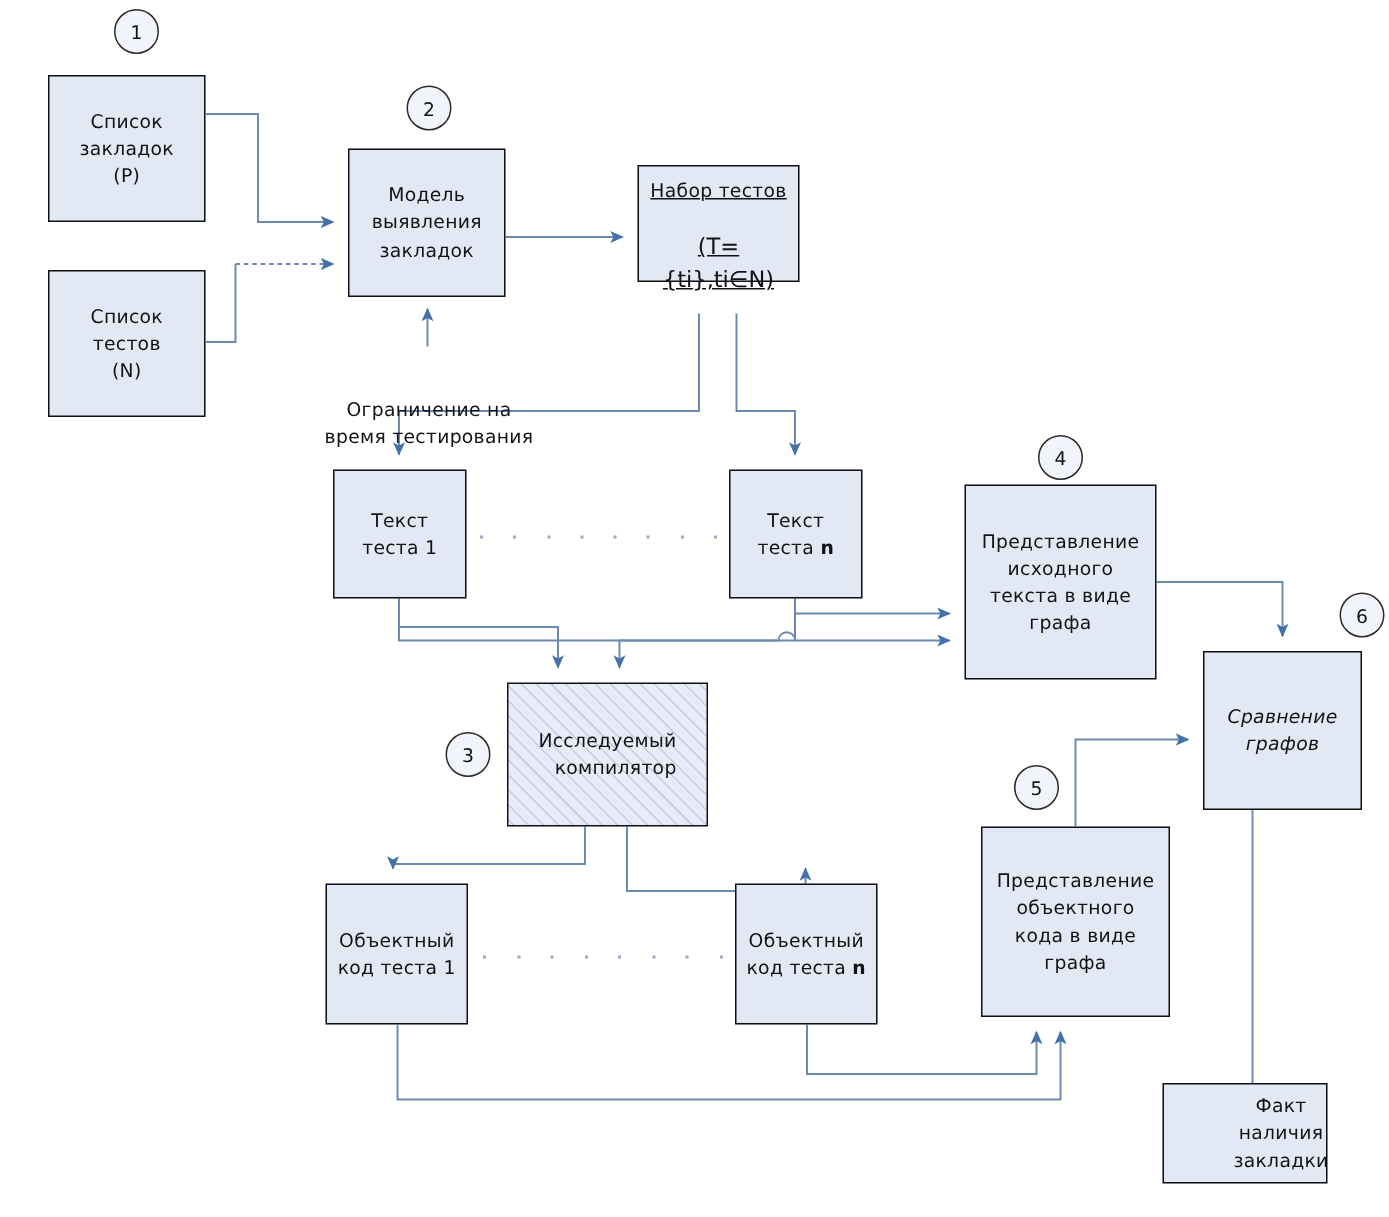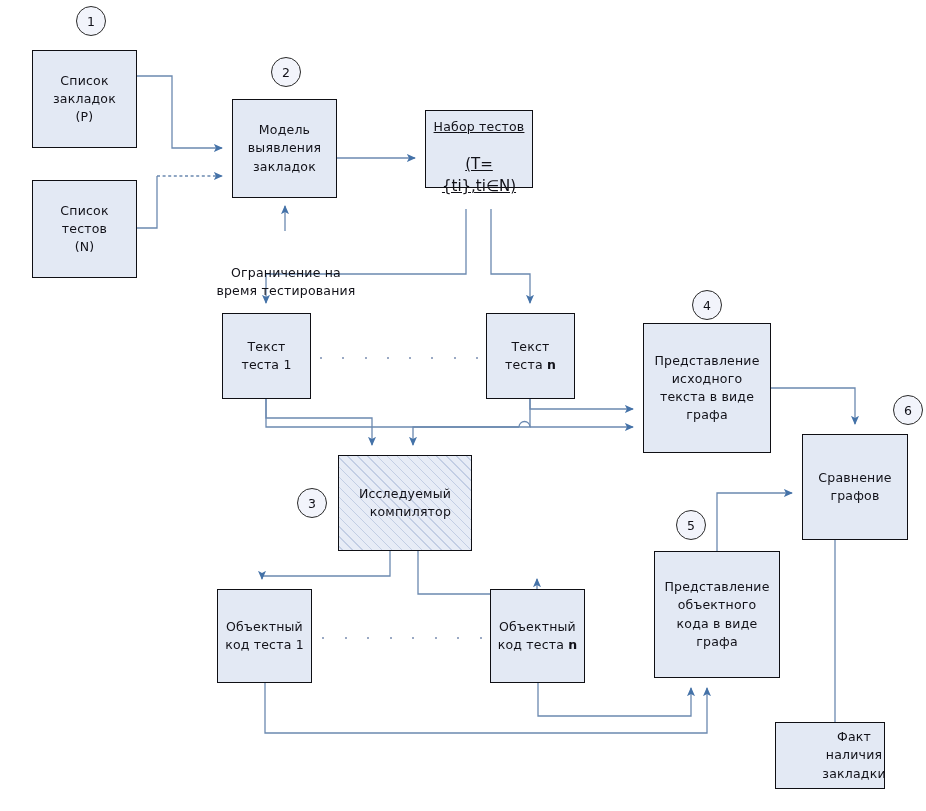--- a/index.html
+++ b/index.html
@@ -201,21 +201,21 @@
 код теста </span><span class="bold">n</span></span>
   </div>
 
   <div class="node" style="left:654px; top:551px; width:126px; height:127px;">
     <span class="txt">Представление
 объектного
 кода в виде
 графа</span>
   </div>
 
-  <div class="node" style="left:802px; top:434px; width:106px; height:106px;">
+  <div class="node" style="left:802px; top:434px; width:106px; height:106px;font-style:italic;">
     <span class="txt">Сравнение
 графов</span>
   </div>
 
   <div class="node" style="left:775px; top:722px; width:110px; height:67px;padding-left:48px;">
     <span class="txt">Факт наличия
 закладки</span>
   </div>
 
   <div class="caption" style="left:216px; top:232px; width:140px;margin-top:32px;">Ограничение на

